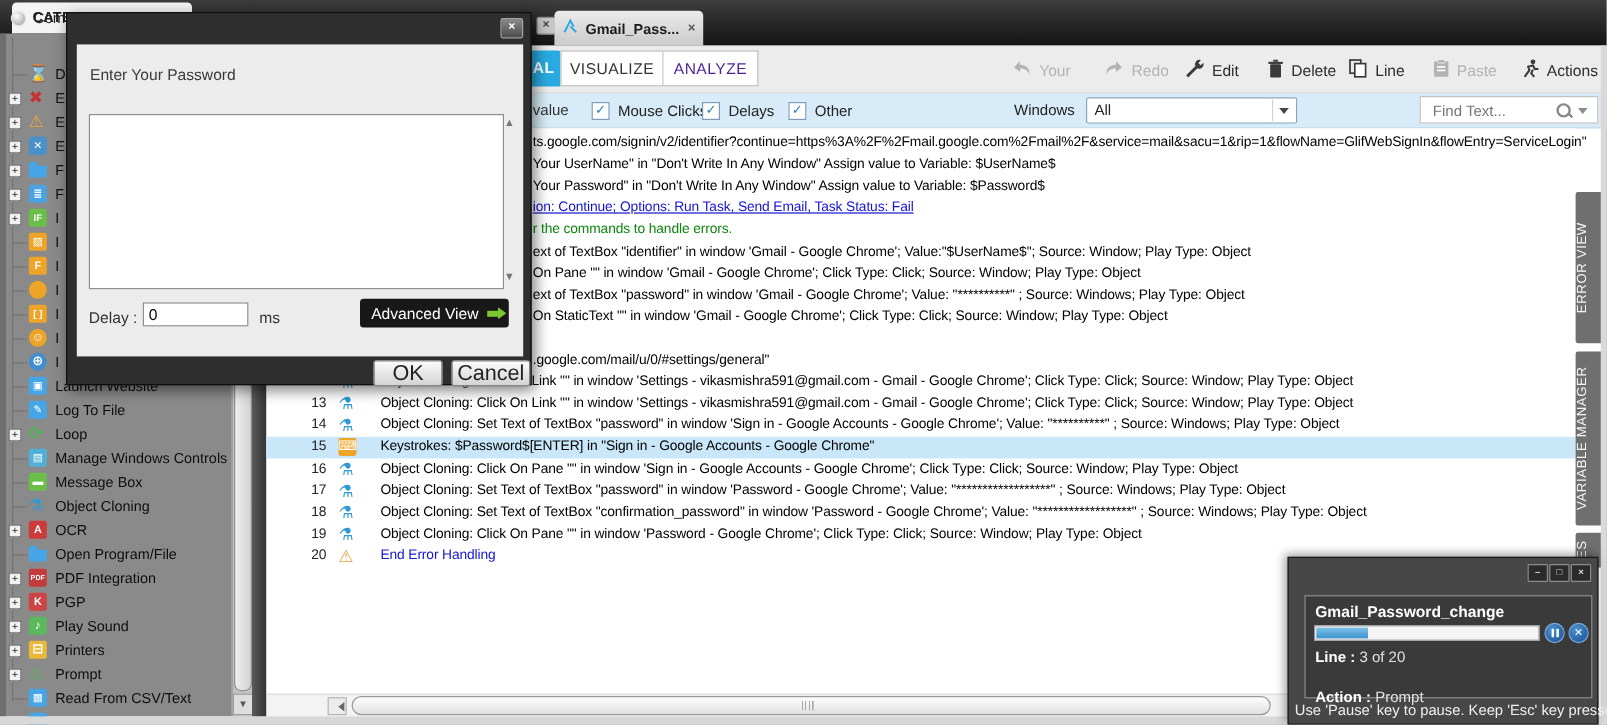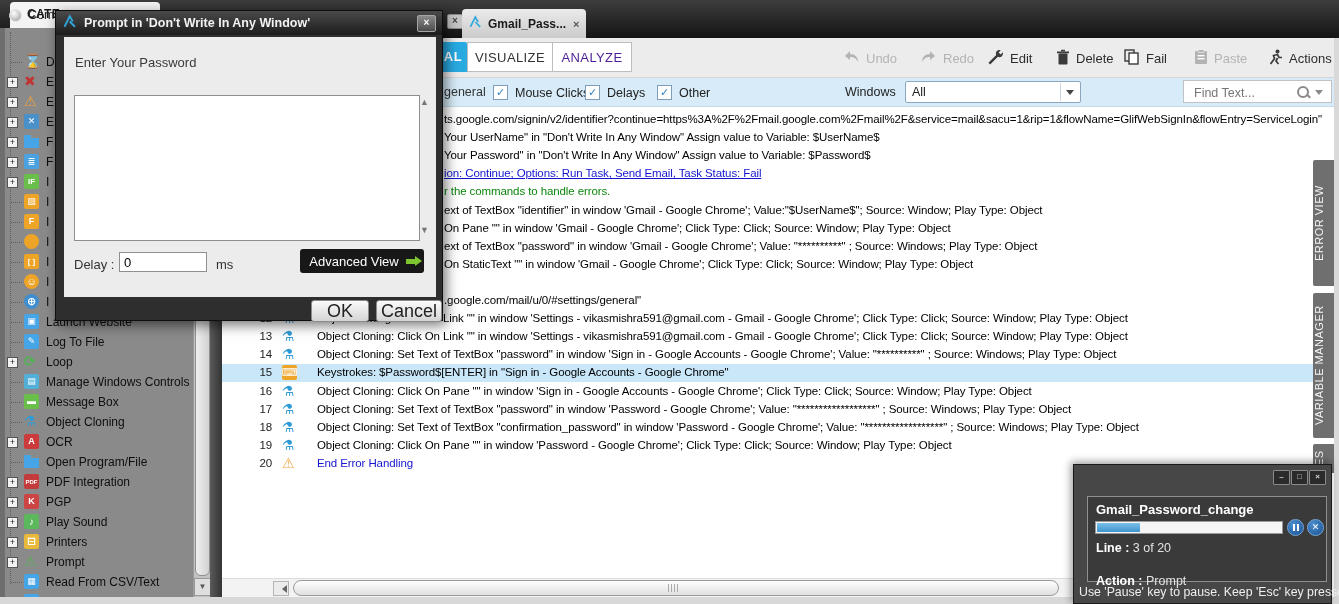--- a/index.html
+++ b/index.html
@@ -362,21 +362,21 @@
 
   <div class="abs" id="viewrow"></div>
   <div class="abs vtab2" id="tab-al">AL</div>
   <div class="abs vtab2" id="tab-visualize">VISUALIZE</div>
   <div class="abs vtab2" id="tab-analyze">ANALYZE</div>
   <div id="toolbar-buttons">
       <div class="tbtn dis" style="left: 843px;">
         <span><svg width="17" height="15" viewBox="0 0 17 15">
             <path d="M2 7 L7 2 L7 5 C12 5 15 8 15 13 C13 9 11 8 7 8 L7 11 Z" fill="#b3b3b3"></path>
           </svg></span>
-        <span>Undo</span>
+        <span>Your</span>
       </div>
       <div class="tbtn dis" style="left: 920px;">
         <span><svg width="17" height="15" viewBox="0 0 17 15">
             <path d="M15 7 L10 2 L10 5 C5 5 2 8 2 13 C4 9 6 8 10 8 L10 11 Z" fill="#b3b3b3"></path>
           </svg></span>
         <span>Redo</span>
       </div>
       <div class="tbtn" style="left: 988px;">
         <span><svg width="16" height="16" viewBox="0 0 16 16">
             <path d="M14.8 3.2 A3.6 3.6 0 0 1 9.9 7.8 L3.9 13.8 2.2 15.5 0.5 13.8 2.2 12.1 8.2 6.1 A3.6 3.6 0 0 1 12.8 1.2 L10.6 3.4 12.6 5.4 Z" fill="#3a3a3a"></path>
@@ -389,42 +389,42 @@
             <rect x="1" y="2.5" width="12" height="1.8" fill="#3a3a3a"></rect>
             <rect x="5" y="0.8" width="4" height="1.6" fill="#3a3a3a"></rect>
           </svg></span>
         <span>Delete</span>
       </div>
       <div class="tbtn" style="left: 1124px;">
         <span><svg width="16" height="16" viewBox="0 0 16 16">
             <rect x="1" y="1" width="9" height="11" fill="none" stroke="#3a3a3a" stroke-width="1.4"></rect>
             <rect x="5" y="4" width="9" height="11" fill="#fff" stroke="#3a3a3a" stroke-width="1.4"></rect>
           </svg></span>
-        <span>Fail</span>
+        <span>Line</span>
       </div>
       <div class="tbtn dis" style="left: 1194px;">
         <span><svg width="14" height="16" viewBox="0 0 14 16">
             <rect x="1" y="2" width="12" height="13" rx="1" fill="#b3b3b3"></rect>
             <rect x="4" y="0.5" width="6" height="3" rx="1" fill="#b3b3b3" stroke="#fff" stroke-width=".6"></rect>
             <rect x="3.5" y="6" width="7" height="1.4" fill="#fff"></rect>
             <rect x="3.5" y="9" width="7" height="1.4" fill="#fff"></rect>
           </svg></span>
         <span>Paste</span>
       </div>
       <div class="tbtn" style="left: 1268px;">
         <span><svg width="15" height="16" viewBox="0 0 15 16">
             <circle cx="9.5" cy="2.5" r="2" fill="#3a3a3a"></circle>
             <path d="M2.5 15 L6.5 9.5 L5.5 6.5 L9.5 5.5 L11 8.5 L14 8.5 M9.5 9 L8 12 L10.5 15" stroke="#3a3a3a" stroke-width="1.7" fill="none"></path>
           </svg></span>
         <span>Actions</span>
       </div>
     </div>
 
   <div class="abs" id="filterbar"></div>
-  <div class="abs nosel" id="partial-filter">general</div>
+  <div class="abs nosel" id="partial-filter">value</div>
   <div id="filter-checkboxes">
       <div class="cbx" style="left: 493px;">
         <span class="cb">✓</span>
         <span>Mouse Clicks</span>
       </div>
       <div class="cbx" style="left: 585px;">
         <span class="cb">✓</span>
         <span>Delays</span>
       </div>
       <div class="cbx" style="left: 657px;">
@@ -545,28 +545,20 @@
       <div class="vtab" style="top: 444px; height: 29px;">ES</div>
     </div>
 
   <div class="abs" id="hs-track"></div>
   <div class="abs" id="hs-left"></div>
   <div class="abs" id="hs-thumb"></div>
   <div class="abs" id="hs-grip"></div>
   <div class="abs" id="bottomstrip"></div>
 
   <div class="abs" id="modal">
-    <div class="abs" id="modal-title">
-      <span class="logo-a">
-        <svg width="15" height="15" viewBox="0 0 20 20">
-            <path d="M2 17 L9 3 L13 10 M9 10 L16 17" fill="none" stroke="#2fa8e0" stroke-width="2.4"></path>
-          </svg>
-      </span>
-      <span class="t">Prompt in 'Don't Write In Any Window'</span>
-    </div>
     <div class="abs" id="modal-close">×</div>
     <div class="abs" id="modal-body">
       <div class="abs" id="modal-msg">Enter Your Password</div>
       <textarea class="abs" id="modal-textarea" style=""></textarea>
       <span class="scar" style="top:60px;">▲</span>
       <span class="scar" style="top:188px;">▼</span>
       <div class="abs" id="modal-delay-label">Delay :</div>
       <input class="abs" id="modal-delay-input" value="0" style="">
       <div class="abs" id="modal-ms">ms</div>
       <div class="abs" id="adv-btn">

